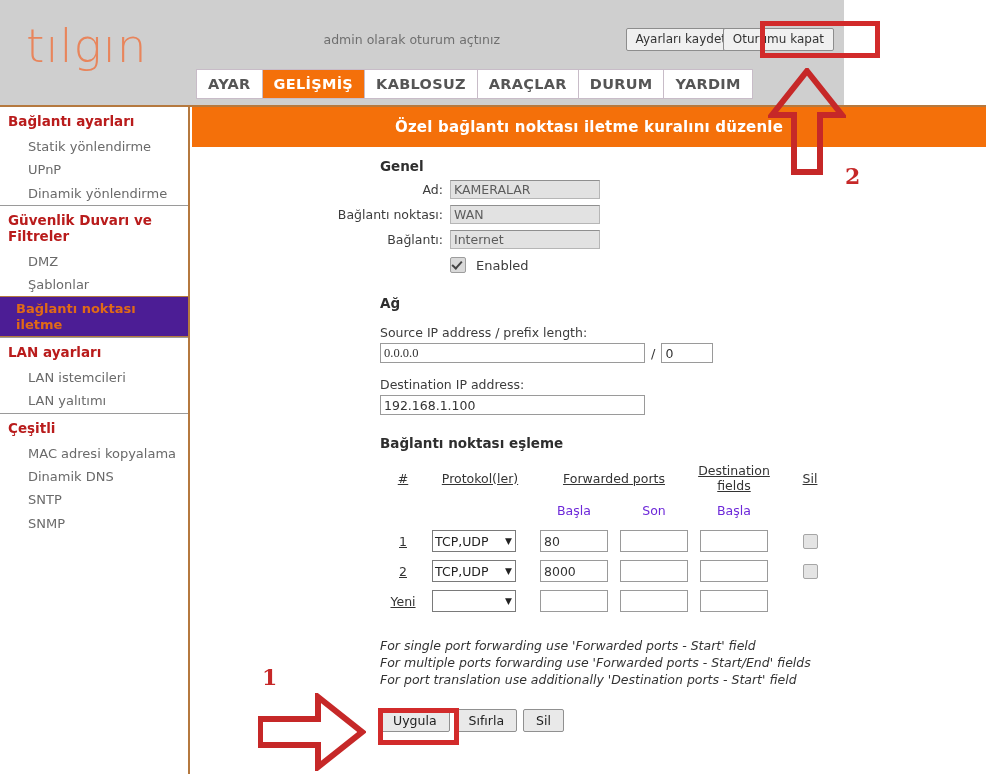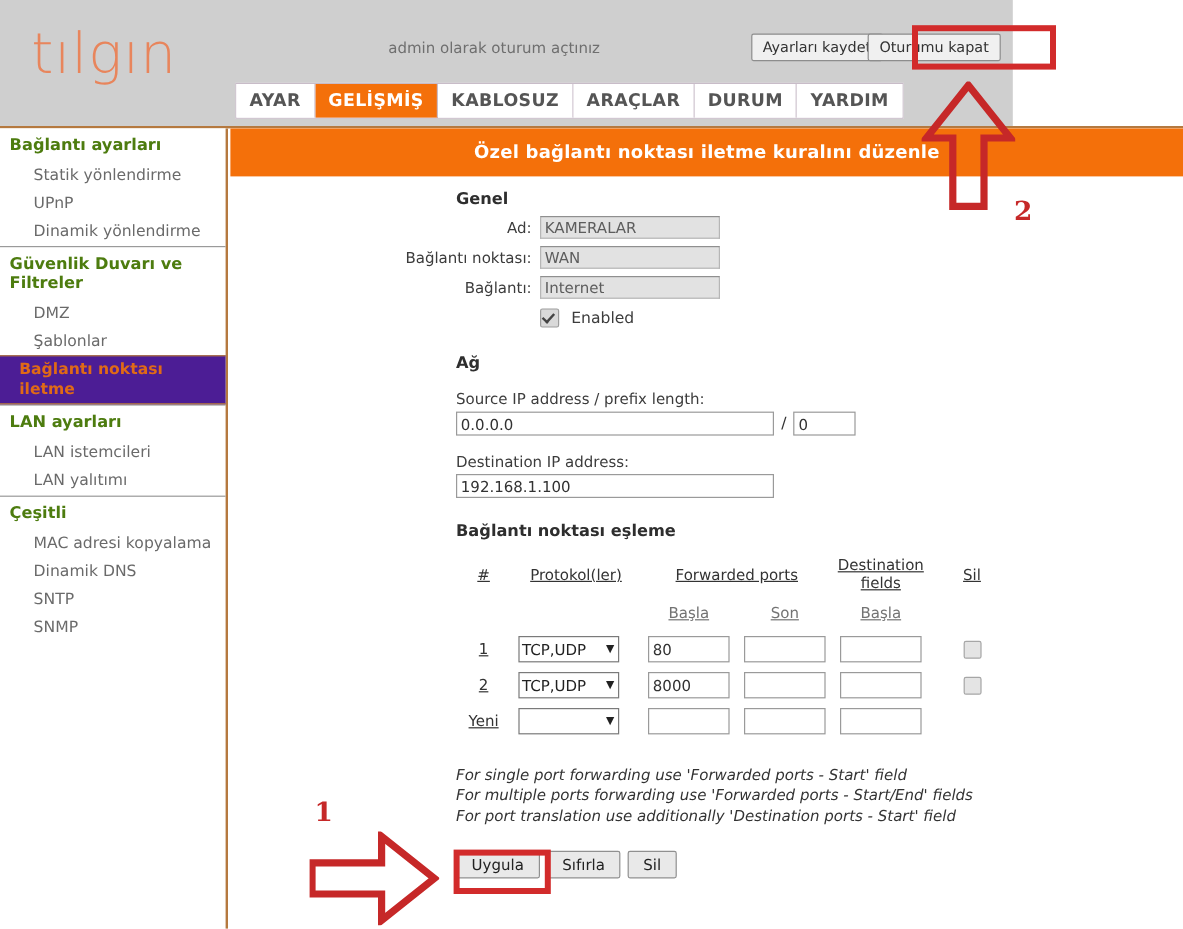--- a/index.html
+++ b/index.html
@@ -100,21 +100,21 @@
     width: 190px; height: 667px;
     background: #ffffff;
     border-right: 2px solid #b5793f;
     box-sizing: border-box;
   }
   .side-group { border-bottom: 1px solid #9a9a9a; }
   .side-group:last-child { border-bottom: none; }
   .side-head {
     font-size: 13.5px;
     font-weight: bold;
-    color: #4d7c0f;
+    color: #b91c1c;
     padding: 7px 6px 5px 8px;
     line-height: 1.18;
   }
   .side-item {
     font-size: 13px;
     color: #6a6a6a;
     padding: 4px 6px 4px 28px;
     line-height: 1.18;
     cursor: pointer;
   }
@@ -230,21 +230,21 @@
   .txt-input {
     height: 20px;
     background: #ffffff;
     border: 1px solid #9a9a9a;
     font-family: "DejaVu Sans", "Liberation Sans", sans-serif;
     font-size: 12.5px;
     color: #333;
     padding: 0 3px;
     box-sizing: border-box;
   }
-  #src-ip { width: 265px; }
+  #src-ip { width: 265px; font-family: Liberation Serif, serif; }
   #prefix-len { width: 52px; }
   .slash { margin: 0 6px; font-size: 13px; color: #333; }
   #dst-ip { width: 265px; }
 
   
   #pm-title { margin-top: 20px; }
   #pm-table {
     margin-left: 188px;
     margin-top: 12px;
     border-collapse: collapse;
@@ -255,22 +255,21 @@
   }
   .th-main {
     font-size: 12.5px;
     color: #333;
     text-decoration: underline;
     text-align: center;
     padding-bottom: 10px !important;
   }
   .th-sub {
     font-size: 12.5px;
-    color: #737373;
-    text-decoration: underline;
+    color: #6d28d9;
     text-align: center;
     padding-bottom: 8px !important;
   }
   .col-idx { width: 34px; text-align: center; }
   .col-proto { width: 96px; }
   .col-fstart { width: 80px; }
   .col-dstart { width: 80px; }
   .col-del { width: 60px; text-align: center; }
   .row-idx {
     font-size: 12.5px;

